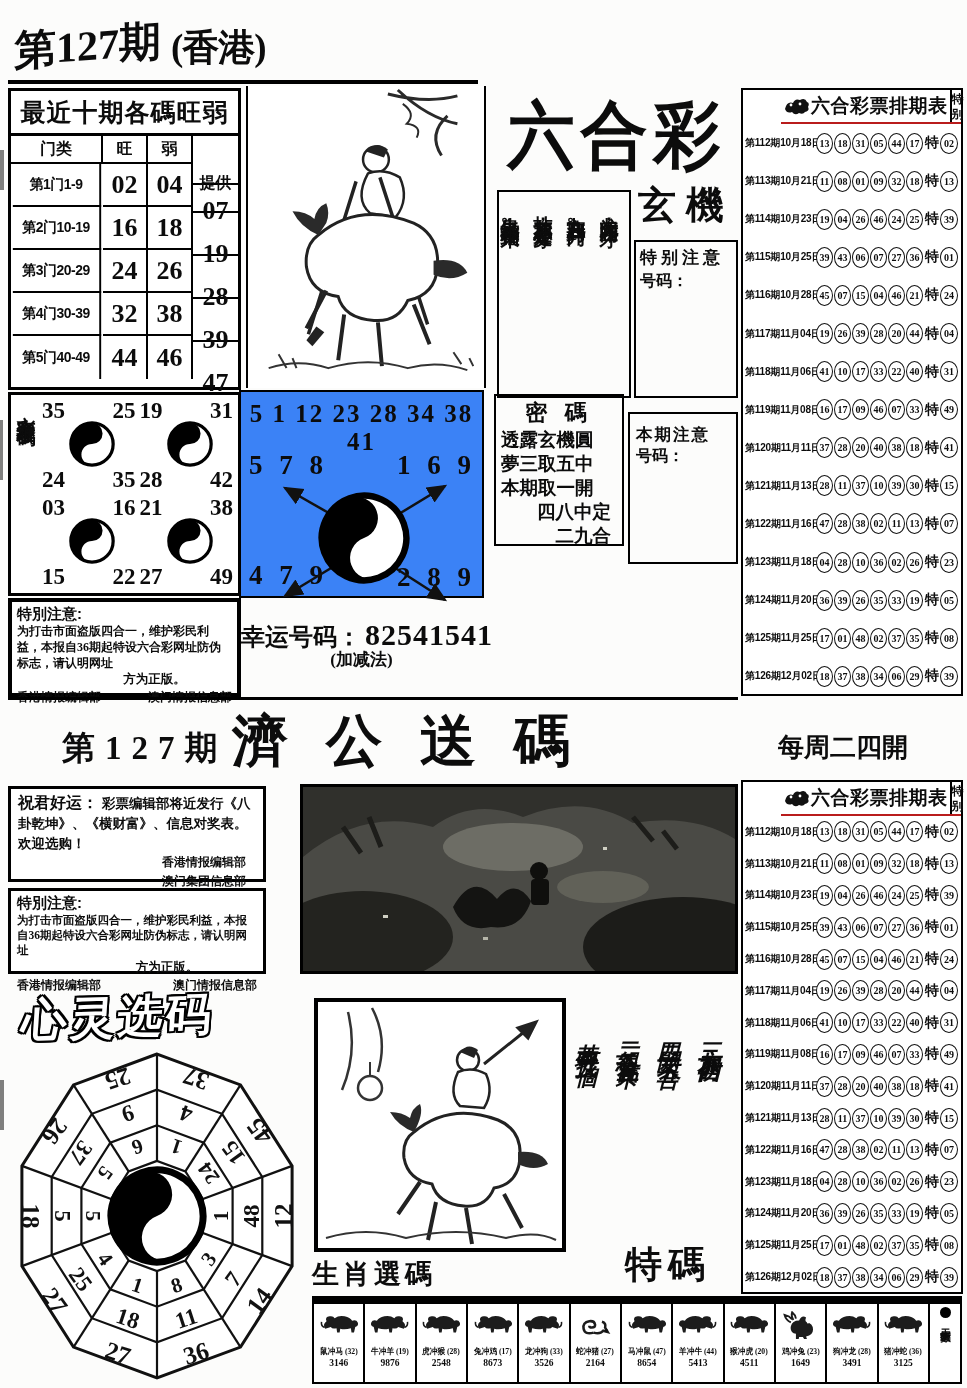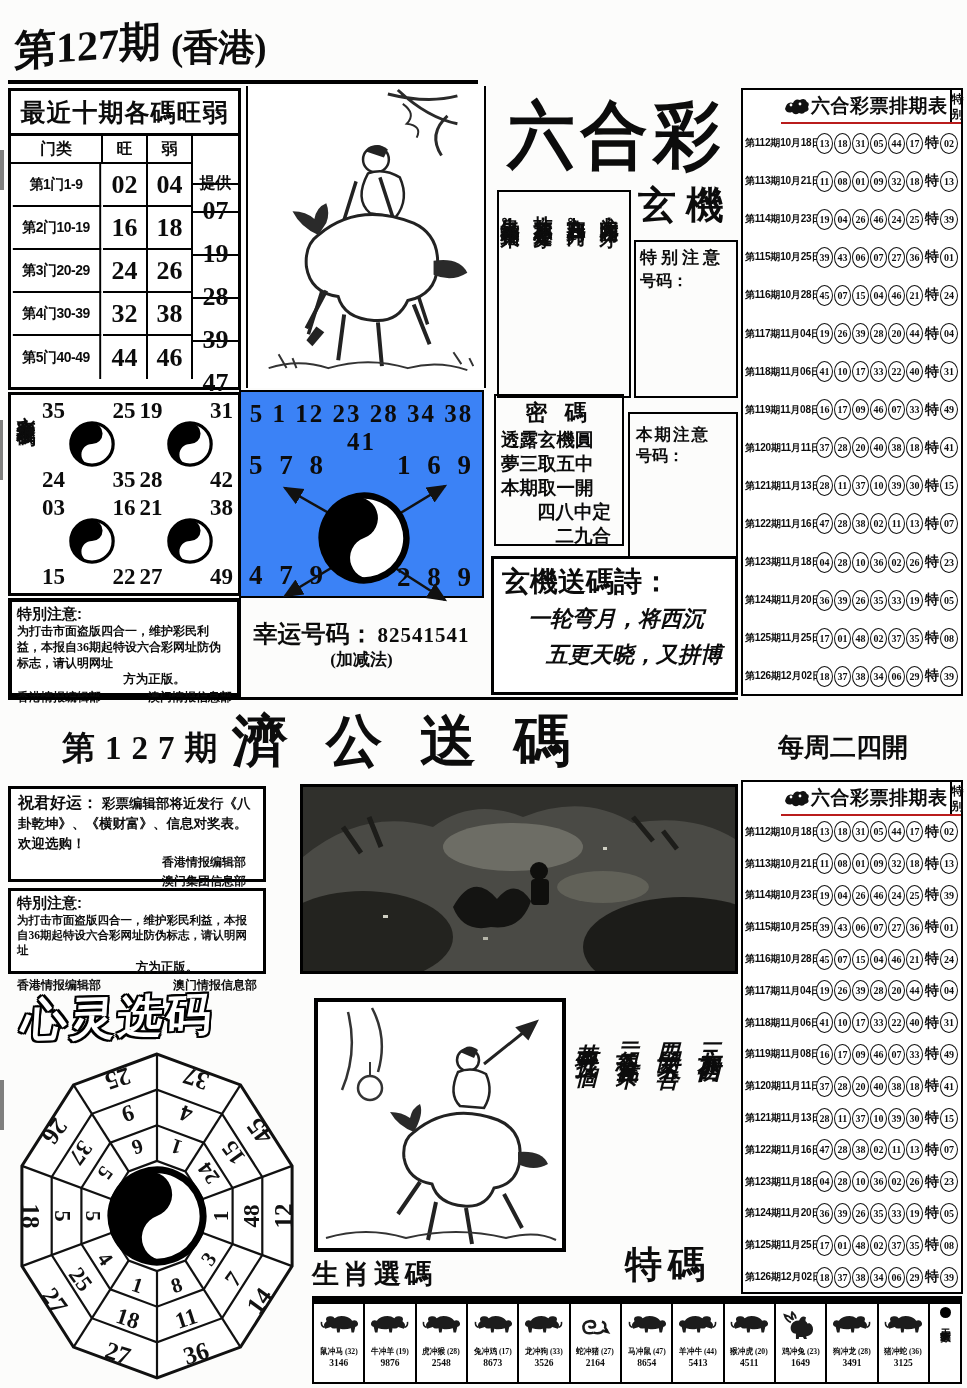--- a/index.html
+++ b/index.html
@@ -50,21 +50,21 @@
   
   .illus-top{left:246px;top:86px;width:240px;height:302px;border-left:2px solid #000;border-right:2px solid #000;box-sizing:border-box;background:#fff;}
   .numpanel{left:239px;top:390px;width:245px;height:208px;border:2.5px solid #000;background:#3b82f6;box-sizing:border-box;}
   .np-toprow{font-size:25px;font-weight:bold;text-align:center;letter-spacing:2px;padding-top:8px;}
   .np-corner{position:absolute;font-size:27px;font-weight:bold;letter-spacing:5px;white-space:nowrap;}
   .np-tl{left:8px;top:58px;} .np-tr{right:6px;top:58px;} .np-bl{left:8px;top:168px;} .np-br{right:6px;top:170px;}
   .np-yy{position:absolute;left:77px;top:100px;line-height:0;}
   .np-arrows{position:absolute;left:0;top:0;}
   .np-lucky{position:absolute;left:0;top:226px;width:100%;text-align:center;white-space:nowrap;}
   .np-lucky-label{font-size:24px;font-weight:900;}
-  .np-lucky-value{font-size:21px;font-weight:bold;letter-spacing:1px;}
+  .np-lucky-value{font-size:30px;font-weight:bold;letter-spacing:1px;}
   .np-method{position:absolute;left:0;top:256px;width:100%;text-align:center;font-size:17px;font-weight:700;}
 
   
   .mystic-title{left:494px;top:90px;width:246px;font-size:67px;font-weight:900;letter-spacing:6px;
                 font-family:"Liberation Sans",sans-serif;transform:scaleY(1.08);text-align:center;}
   .poem-box{left:497px;top:190px;width:134px;height:208px;border:2.5px solid #000;box-sizing:border-box;
             writing-mode:vertical-rl;text-orientation:upright;padding:9px 7px;}
   .poem-box span{display:block;font-size:19px;font-weight:900;letter-spacing:2px;margin-left:7px;}
   .xuanji{left:638px;top:180px;width:102px;font-size:38px;font-weight:900;font-family:"Liberation Sans",sans-serif;letter-spacing:10px;}
   .special-box{left:634px;top:240px;width:104px;height:158px;border:2px solid #000;box-sizing:border-box;padding:4px 4px;}
@@ -319,25 +319,20 @@
         <div class="mima-line">透露玄機圓</div>
         <div class="mima-line">夢三取五中</div>
         <div class="mima-line">本期取一開</div>
         <div class="mima-line">四八中定</div>
         <div class="mima-line">二九合</div>
       </div>
   </div>
   <div class="abs benqi">
     <div class="bq-title">本期注意</div>
     <div class="bq-sub">号码：</div>
-  </div>
-  <div class="abs shima">
-    <div class="shima-title">玄機送碼詩：</div>
-    <div class="shima-l1">一轮弯月，将西沉</div>
-    <div class="shima-l2">五更天晓，又拼博</div>
   </div>
 
   <div class="abs sched sched-top sched--tall">
     <div class="sched-head">
       <div class="sh-main">
         <svg width="26" height="18" viewBox="0 0 26 18">
           <path d="M2 12 q2 -8 8 -6 q2 -5 7 -3 q5 -3 7 2 q3 1 1 5 q2 4 -3 5 q-2 3 -6 1 q-4 3 -7 -1 q-5 2 -7 -3 z" fill="#111"></path>
           <circle cx="8" cy="8" r="1.4" fill="#fff"></circle>
             <circle cx="17" cy="7" r="1.4" fill="#fff"></circle>
         </svg>

